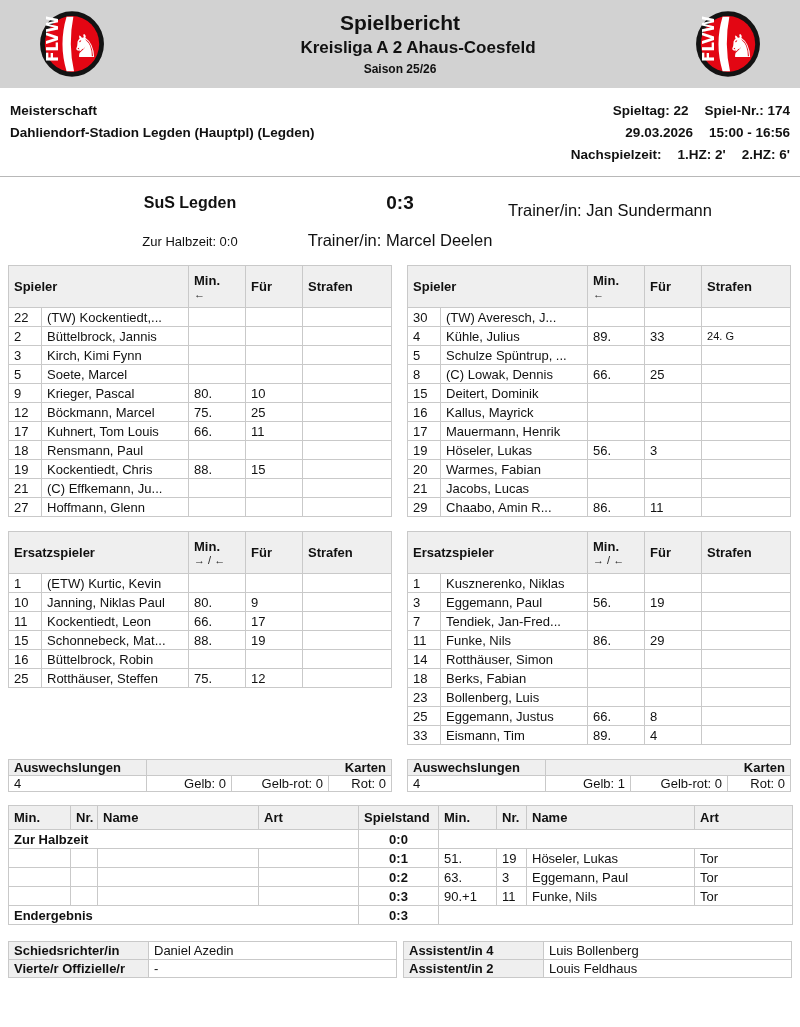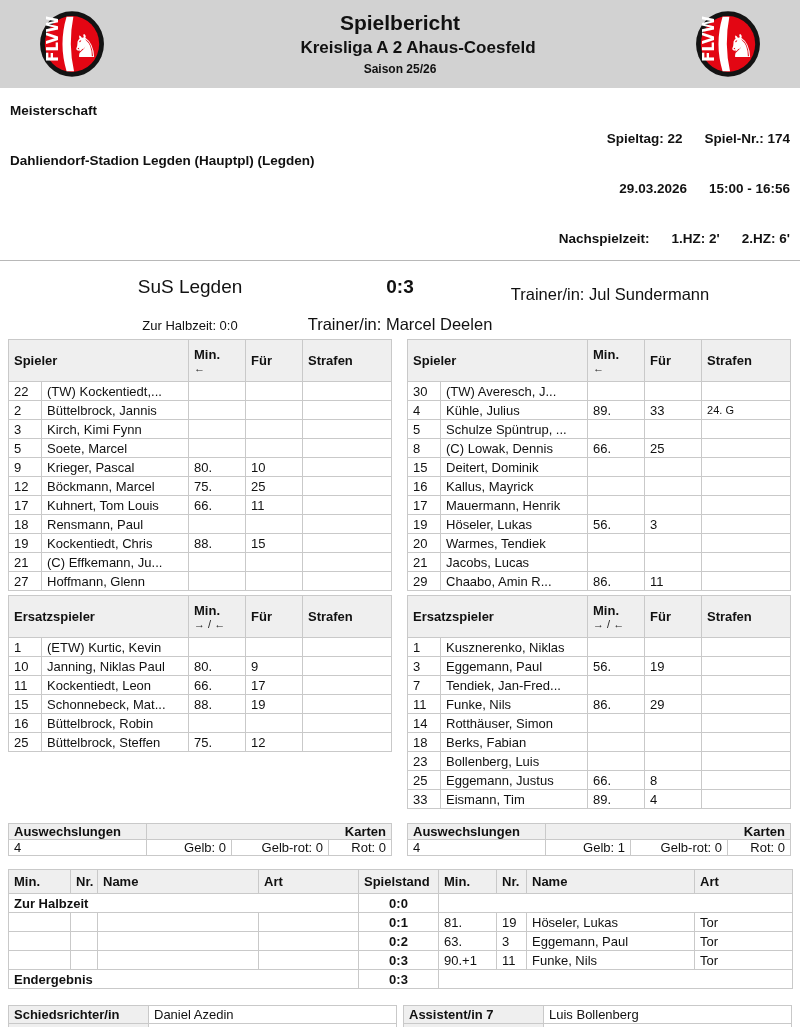--- a/index.html
+++ b/index.html
@@ -28,43 +28,43 @@
   .band-season   { font-size: 12px; font-weight: bold; line-height: 20px; }
 
   
   .meta {
     display: grid;
     grid-template-columns: 1fr auto;
     padding: 12px 10px 2px 10px;
     font-size: 13.5px; font-weight: bold;
   }
   .meta-left  { line-height: 22px; }
-  .meta-right { line-height: 22px; text-align: right; display: flex; gap: 22px; justify-content: flex-end; margin-top: 28px; }
+  .meta-right { line-height: 22px; text-align: right; display: flex; gap: 16px; justify-content: flex-end; }
   .divider { border: 0; border-top: 1px solid #b8b8b8; margin: 8px 0 0 0; }
 
   
   .scoreboard {
     display: grid;
     grid-template-columns: 380px 40px 380px;
     margin-top: 14px;
     text-align: center;
   }
   .sb-item { justify-self: center; width: max-content; white-space: nowrap; }
-  .team-name { font-size: 19px; font-weight: normal; line-height: 24px; }
+  .team-name { font-size: 16px; font-weight: bold; line-height: 24px; }
   .score     { font-size: 19px; font-weight: bold; line-height: 24px; }
   .coach     { font-size: 16.5px; line-height: 22px; margin-top: 8px; }
   .halftime  { font-size: 13px; line-height: 18px; margin-top: 12px; }
 
   
   table { border-collapse: collapse; table-layout: fixed; font-size: 13px; }
   th, td { border: 1px solid #c9c9c9; padding: 0 5px; text-align: left; overflow: hidden; white-space: nowrap; }
   thead th { background: #efefef; font-weight: bold; }
 
   
-  .rosters, .subs-row { display: flex; gap: 15px; margin: 4px 8px 0 8px; align-items: flex-start; }
+  .rosters, .subs-row { display: flex; gap: 15px; margin: 14px 8px 0 8px; align-items: flex-start; }
   .roster { width: 383px; }
   .roster thead th { height: 42px; vertical-align: middle; }
   .roster td { height: 19px; }
   .arrow { display: block; font-size: 11px; font-weight: normal; color: #222; line-height: 11px; margin-top: 1px; }
   td.col-strafen { font-size: 11px; }
 
   
   .cards-row { display: flex; gap: 15px; margin: 14px 8px 0 8px; }
   .cards { width: 383px; }
   .cards th, .cards td { height: 14px; }
@@ -122,21 +122,21 @@
     <span>Nachspielzeit:</span>
     <span>1.HZ: 2'</span>
     <span>2.HZ: 6'</span>
   </div>
 </div>
 <hr class="divider">
 
 <div class="scoreboard">
   <div class="sb-item team-name">SuS Legden</div>
   <div class="sb-item score">0:3</div>
-  <div class="sb-item coach">Trainer/in: Jul Sundermann</div>
+  <div class="sb-item coach">Trainer/in: Jan Sundermann</div>
   <div class="sb-item halftime">Zur Halbzeit: 0:0</div>
   <div class="sb-item coach">Trainer/in: Marcel Deelen</div>
 </div>
 
 <div class="rosters">
   <table class="roster">
     <colgroup>
         <col style="width:33px">
         <col style="width:147px">
         <col style="width:57px">
@@ -300,21 +300,21 @@
         </tr>
         <tr>
           <td class="col-nr">19</td>
           <td class="col-name">Höseler, Lukas</td>
           <td class="col-min">56.</td>
           <td class="col-fuer">3</td>
           <td class="col-strafen"></td>
         </tr>
         <tr>
           <td class="col-nr">20</td>
-          <td class="col-name">Warmes, Tendiek</td>
+          <td class="col-name">Warmes, Fabian</td>
           <td class="col-min"></td>
           <td class="col-fuer"></td>
           <td class="col-strafen"></td>
         </tr>
         <tr>
           <td class="col-nr">21</td>
           <td class="col-name">Jacobs, Lucas</td>
           <td class="col-min"></td>
           <td class="col-fuer"></td>
           <td class="col-strafen"></td>
@@ -378,21 +378,21 @@
         </tr>
         <tr>
           <td class="col-nr">16</td>
           <td class="col-name">Büttelbrock, Robin</td>
           <td class="col-min"></td>
           <td class="col-fuer"></td>
           <td class="col-strafen"></td>
         </tr>
         <tr>
           <td class="col-nr">25</td>
-          <td class="col-name">Büttelbrock, Steffen</td>
+          <td class="col-name">Rotthäuser, Steffen</td>
           <td class="col-min">75.</td>
           <td class="col-fuer">12</td>
           <td class="col-strafen"></td>
         </tr>
       </tbody>
   </table>
 
   <table class="roster">
     <colgroup>
         <col style="width:33px">
@@ -557,21 +557,21 @@
       <td colspan="4"></td>
     </tr>
   </tbody>
   <tbody>
       <tr>
         <td class="col-hmin"></td>
         <td class="col-hnr"></td>
         <td class="col-hname"></td>
         <td class="col-hart"></td>
         <td class="col-score">0:1</td>
-        <td class="col-min">81.</td>
+        <td class="col-min">51.</td>
         <td class="col-nr">19</td>
         <td class="col-name">Höseler, Lukas</td>
         <td class="col-art">Tor</td>
       </tr>
       <tr>
         <td class="col-hmin"></td>
         <td class="col-hnr"></td>
         <td class="col-hname"></td>
         <td class="col-hart"></td>
         <td class="col-score">0:2</td>
@@ -610,21 +610,21 @@
       </tr>
       <tr>
         <th>Vierte/r Offizielle/r</th>
         <td>-</td>
       </tr>
     </tbody>
   </table>
   <table class="officials">
     <tbody>
       <tr>
-        <th>Assistent/in 7</th>
+        <th>Assistent/in 4</th>
         <td>Luis Bollenberg</td>
       </tr>
       <tr>
         <th>Assistent/in 2</th>
         <td>Louis Feldhaus</td>
       </tr>
     </tbody>
   </table>
 </div>
 

